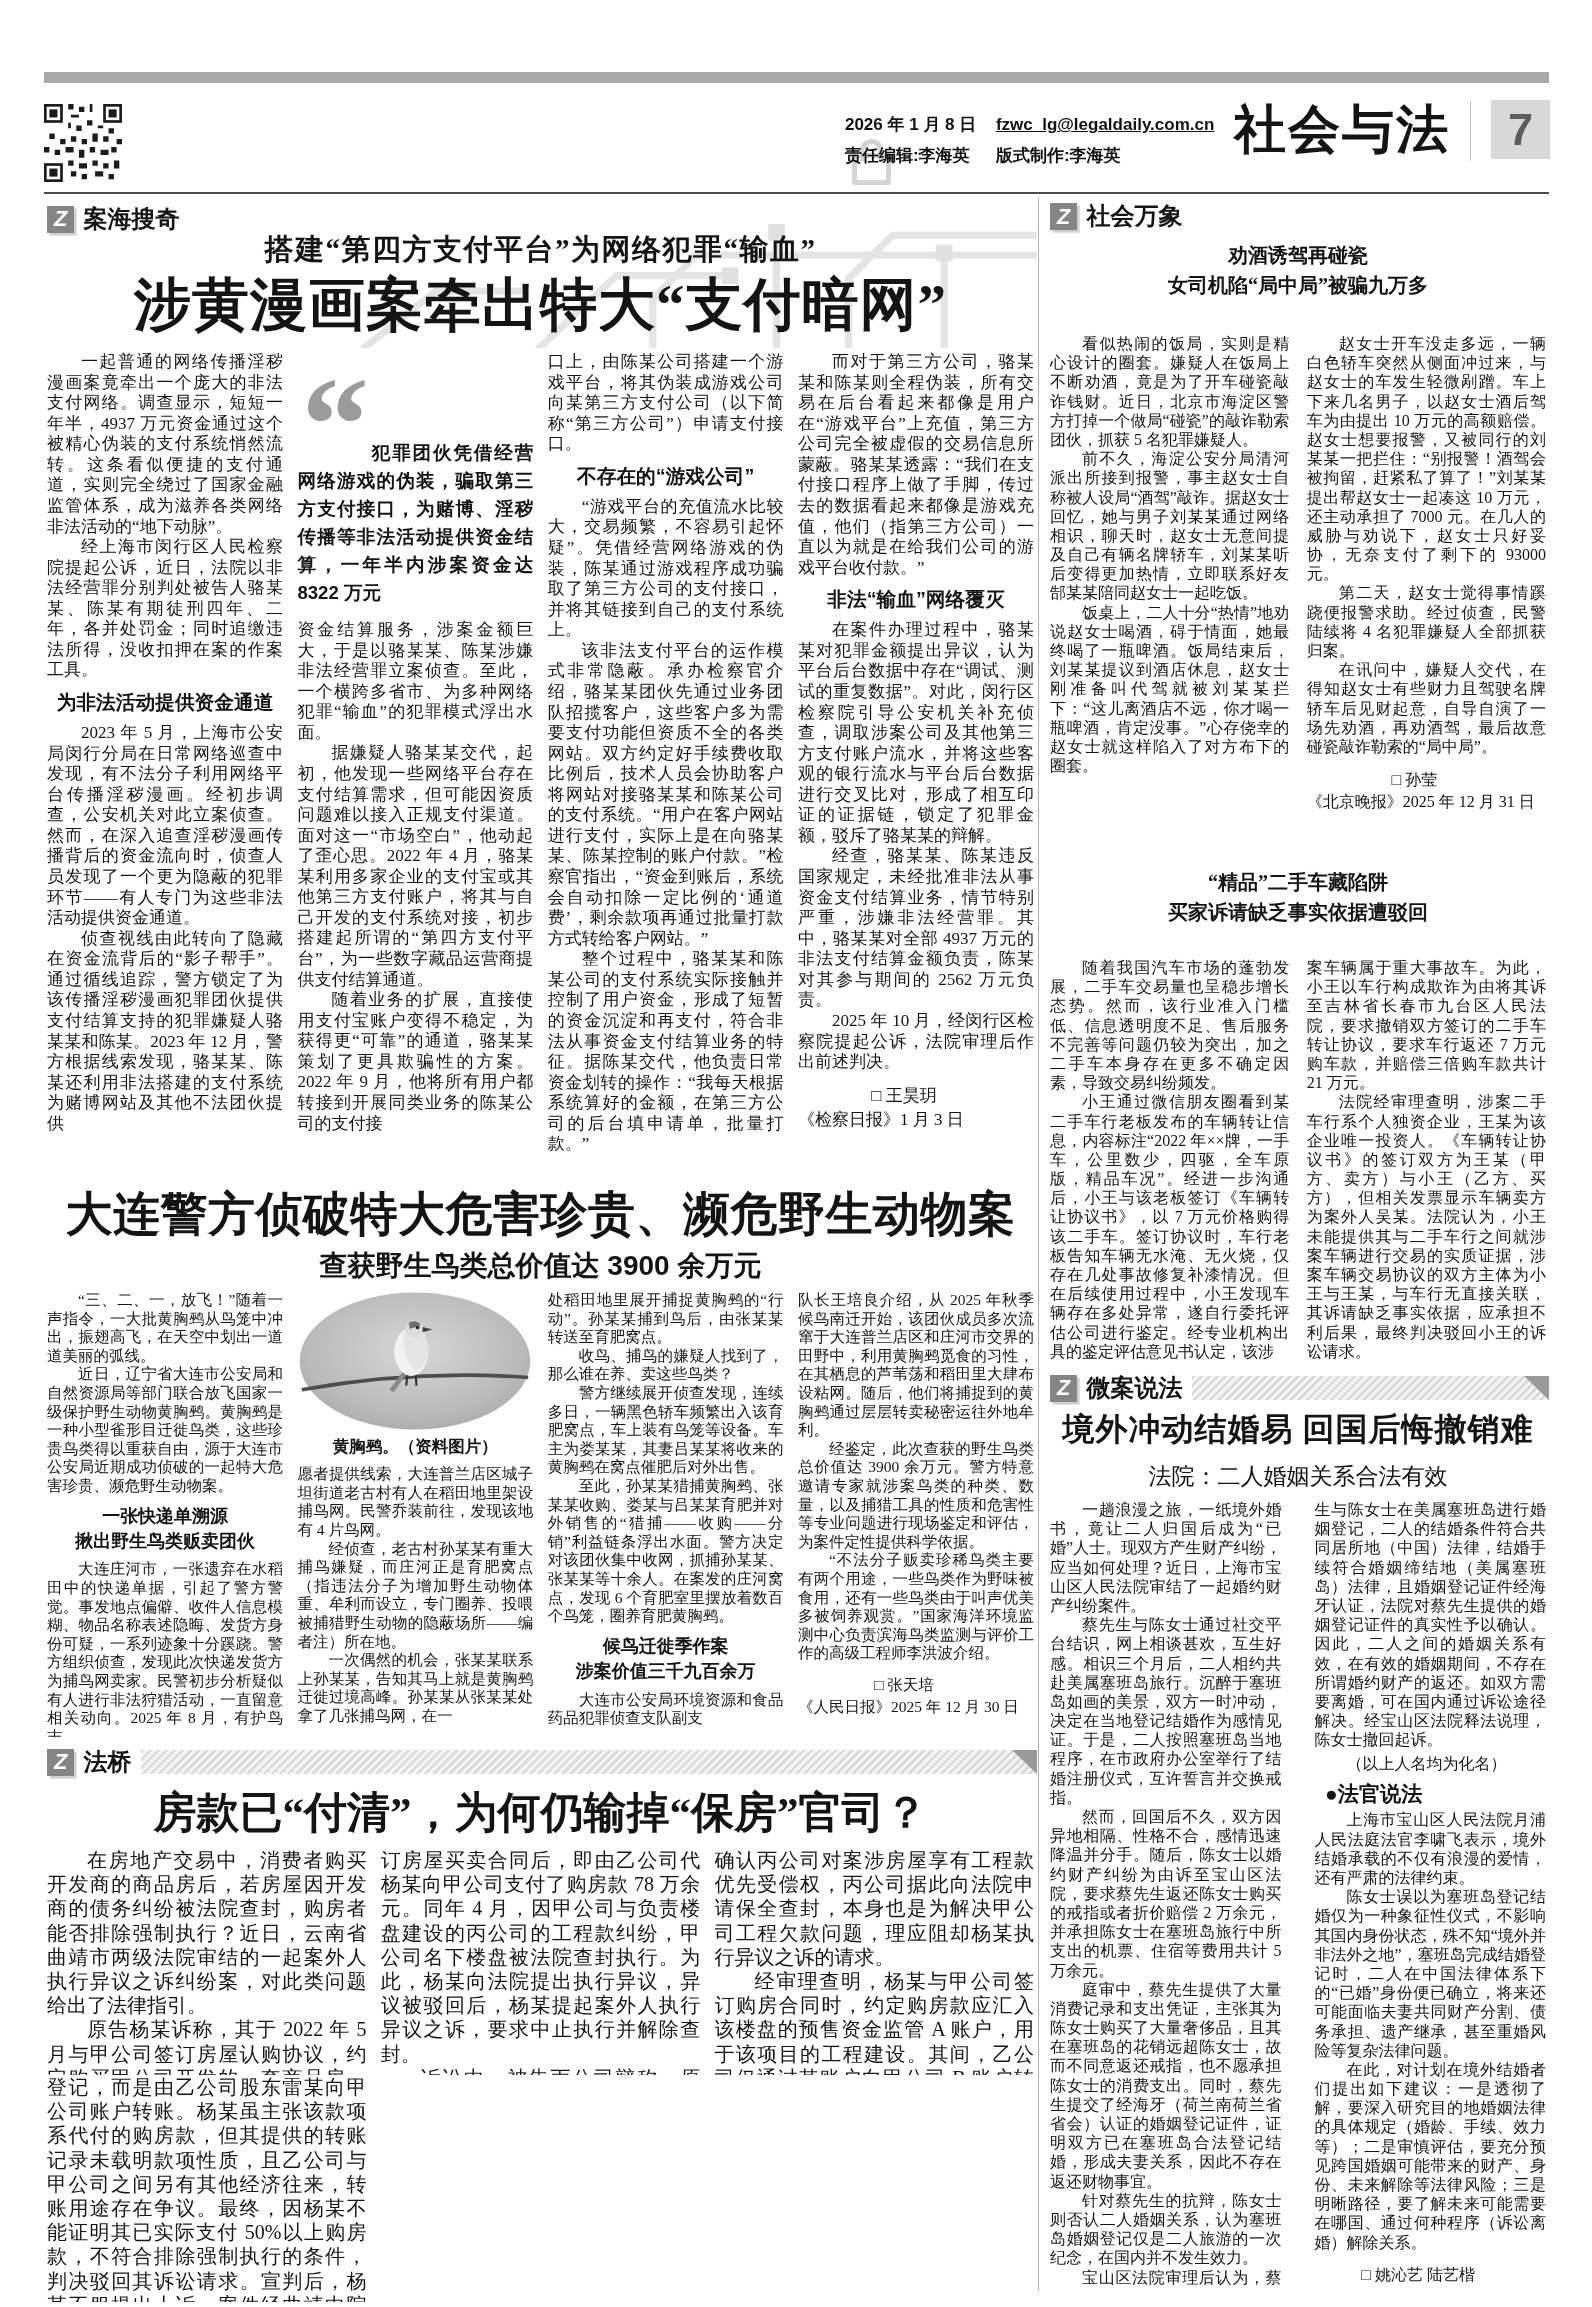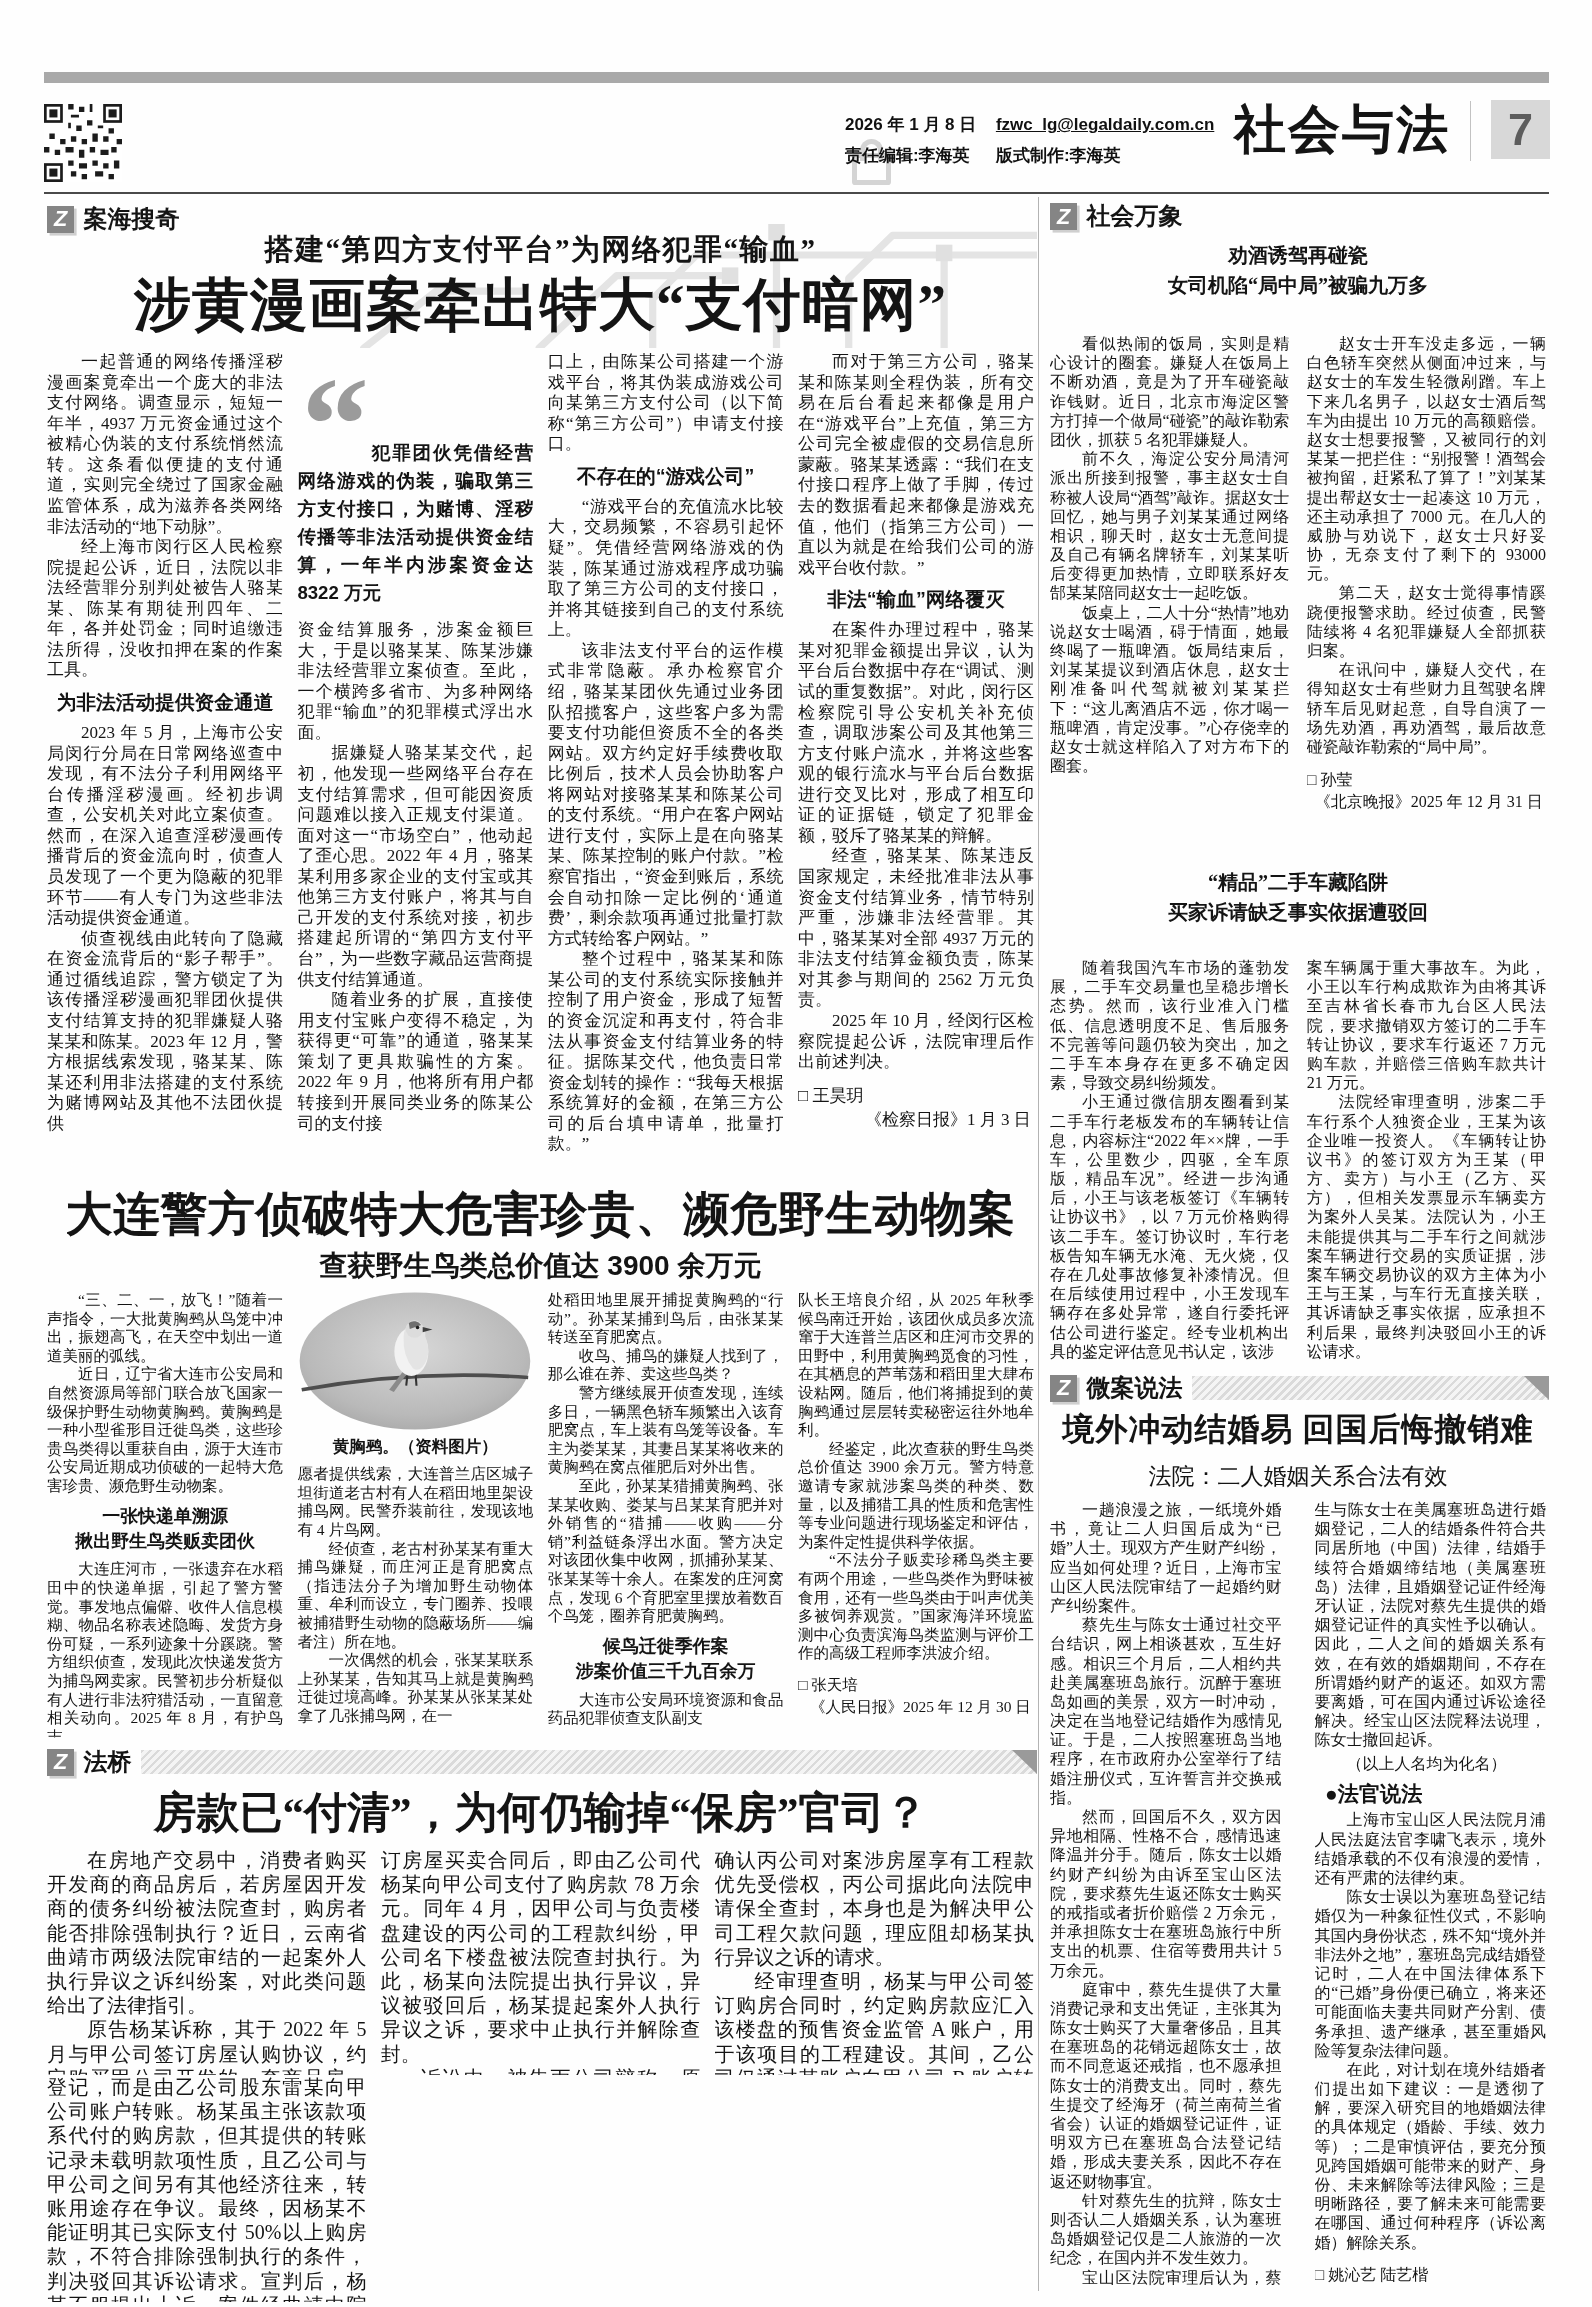--- a/index.html
+++ b/index.html
@@ -39,22 +39,22 @@
          background:repeating-linear-gradient(135deg,#dadada 0 2.6px,#f4f4f4 2.6px 5.7px);}
   .fold{position:absolute;right:0;top:0;width:0;height:0;
         border-top:24px solid #9a9a9a;border-left:25px solid transparent;}
 
   .cols{position:absolute;left:3.1px;right:3.1px;display:grid;column-gap:14.4px;text-align:justify;}
   .col{overflow:hidden;}
   .bp{margin:0;text-indent:2em;}
   .bp.nc{text-indent:0;}
   .sh{font-family:"Liberation Sans","DejaVu Sans",sans-serif;font-size:1.16em;font-weight:bold;
       text-align:center;text-indent:0;margin:8.3px 0 6.2px;line-height:1.4;}
-  .byline{margin:13.4px 24px 0 0;text-align:left;text-indent:0;}
-  .source{margin:3.1px 3.1px 0 0;text-align:right;text-indent:0;}
+  .byline{margin:13.4px 24px 0 0;text-align:center;text-indent:0;}
+  .source{margin:3.1px 3.1px 0 0;text-align:left;text-indent:0;}
   .note{margin:4.1px 0 0;text-indent:2em;}
   .judgehead{font-family:"Liberation Sans",sans-serif;font-size:1.32em;font-weight:bold;
              margin:8.3px 0 4.1px;text-indent:0.5em;}
   .pullquote{margin:2.1px 0 13.4px;}
   .qmark{display:block;height:78px;overflow:hidden;font-size:135px;line-height:1.05;
          font-weight:bold;color:#9b9b9b;margin:0 0 7.2px 4.1px;}
   .qtext{font-family:"Liberation Sans","DejaVu Sans",sans-serif;font-weight:bold;font-size:18.6px;
          line-height:1.5;text-indent:4em;text-align:justify;}
   .birdfig{margin:0 0 8.3px;}
   .birdfig svg{display:block;}

